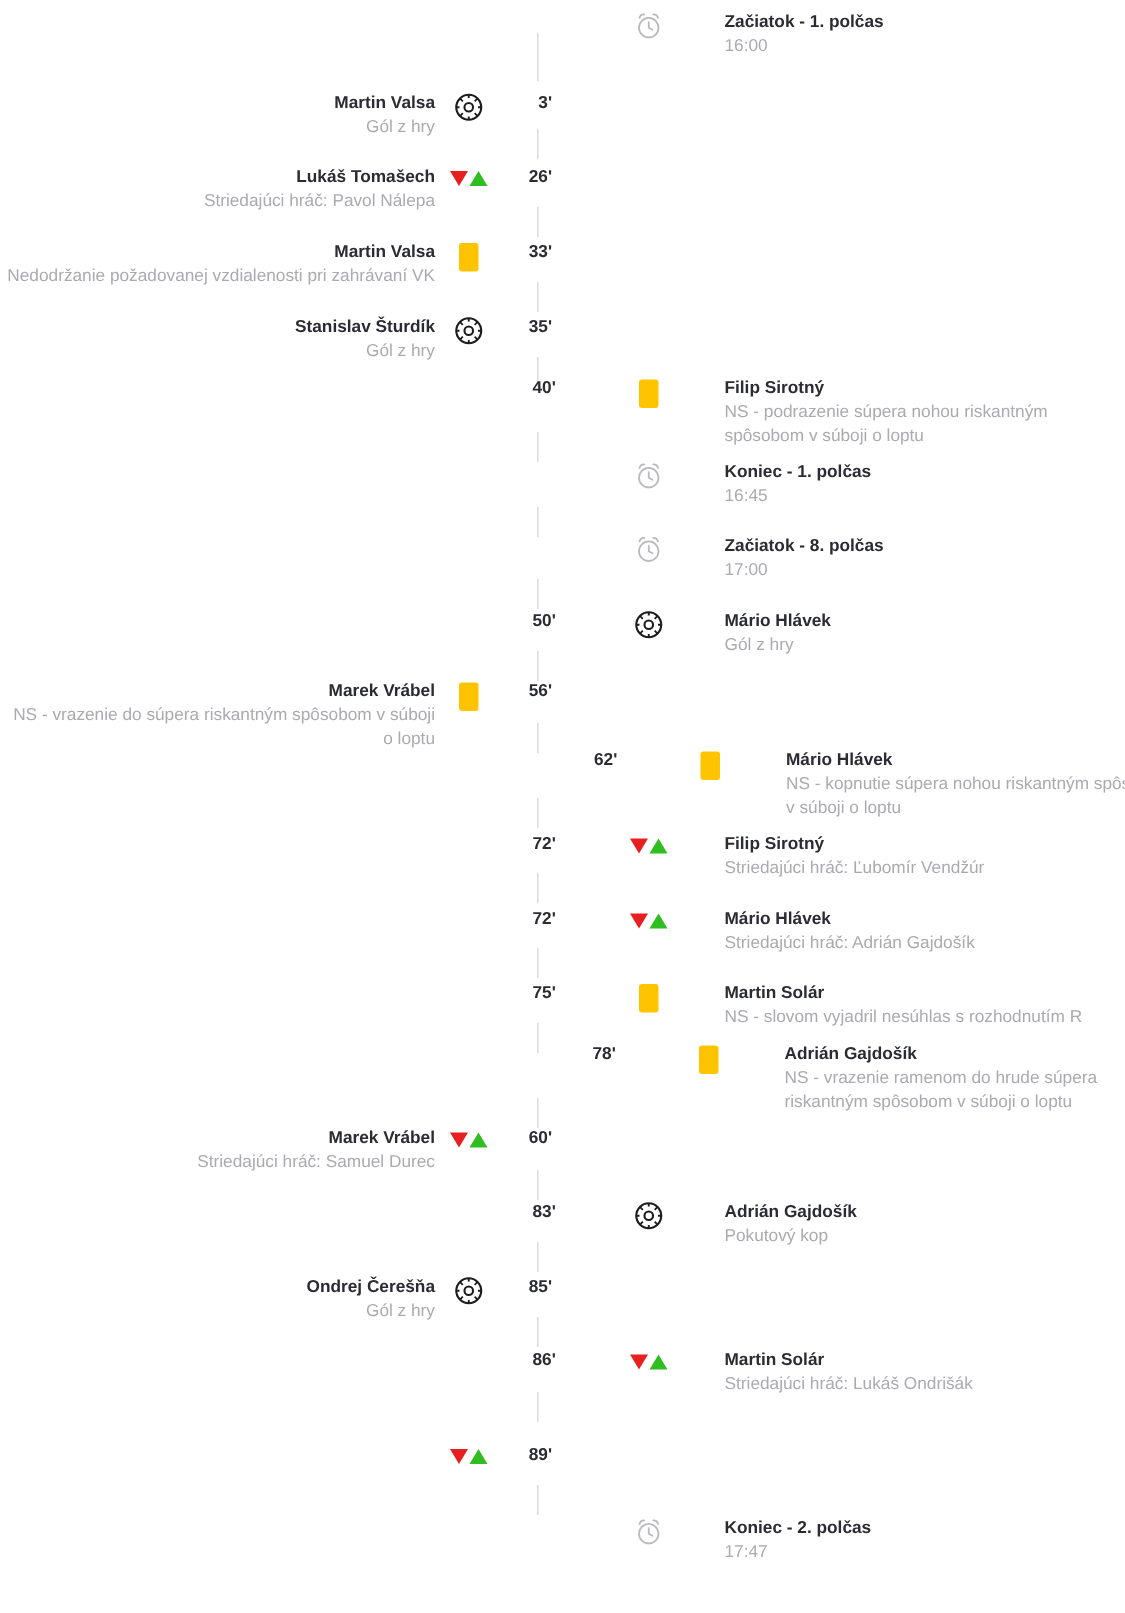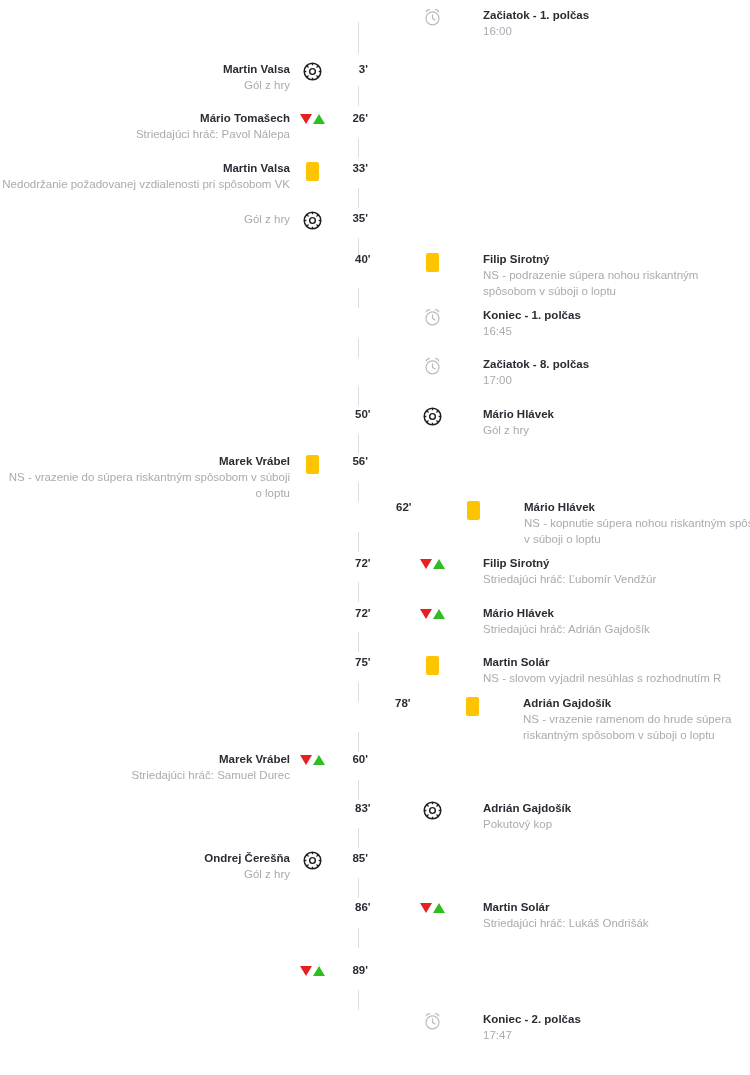--- a/index.html
+++ b/index.html
@@ -205,43 +205,44 @@
             <circle cx="12" cy="12" r="10.5" fill="none" stroke="#1d1d1f" stroke-width="1.8"></circle>
             <circle cx="12" cy="12" r="3.6" fill="none" stroke="#1d1d1f" stroke-width="1.8"></circle>
             <path d="M12 1.5 L12 4.2 M22.5 12 L19.8 12 M12 22.5 L12 19.8 M1.5 12 L4.2 12" stroke="#1d1d1f" stroke-width="1.6"></path>
             <path d="M4.6 4.6 L7.0 7.0 M19.4 4.6 L17.0 7.0 M19.4 19.4 L17.0 17.0 M4.6 19.4 L7.0 17.0" stroke="#1d1d1f" stroke-width="1.5"></path>
           </svg></span>
       </span>
       <div class="emin">3'</div>
     </div>
     <div class="event left" style="top: 111px;">
       <div class="etext">
-        <div class="ename">Mário Tomašech</div>
+        <div class="ename">Lukáš Tomašech</div>
         <div class="edesc">Striedajúci hráč: Pavol Nálepa</div>
       </div>
       <span class="eicon">
         <span class="subs">
           <span class="tri-down" style="border-top-color: rgb(232, 31, 31);"></span>
           <span class="tri-up" style="border-bottom-color: rgb(47, 189, 31);"></span>
         </span>
       </span>
       <div class="emin">26'</div>
     </div>
     <div class="event left" style="top: 161px;">
       <div class="etext">
         <div class="ename">Martin Valsa</div>
-        <div class="edesc">Nedodržanie požadovanej vzdialenosti pri spôsobom VK</div>
+        <div class="edesc">Nedodržanie požadovanej vzdialenosti pri zahrávaní VK</div>
       </div>
       <span class="eicon">
         <span class="card" style="background: rgb(255, 196, 0);"></span>
       </span>
       <div class="emin">33'</div>
     </div>
     <div class="event left" style="top: 211px;">
       <div class="etext">
+        <div class="ename">Stanislav Šturdík</div>
         <div class="edesc">Gól z hry</div>
       </div>
       <span class="eicon">
         <span class="ball"><svg width="19" height="19" viewBox="0 0 24 24">
             <circle cx="12" cy="12" r="10.5" fill="none" stroke="#1d1d1f" stroke-width="1.8"></circle>
             <circle cx="12" cy="12" r="3.6" fill="none" stroke="#1d1d1f" stroke-width="1.8"></circle>
             <path d="M12 1.5 L12 4.2 M22.5 12 L19.8 12 M12 22.5 L12 19.8 M1.5 12 L4.2 12" stroke="#1d1d1f" stroke-width="1.6"></path>
             <path d="M4.6 4.6 L7.0 7.0 M19.4 4.6 L17.0 7.0 M19.4 19.4 L17.0 17.0 M4.6 19.4 L7.0 17.0" stroke="#1d1d1f" stroke-width="1.5"></path>
           </svg></span>
       </span>

